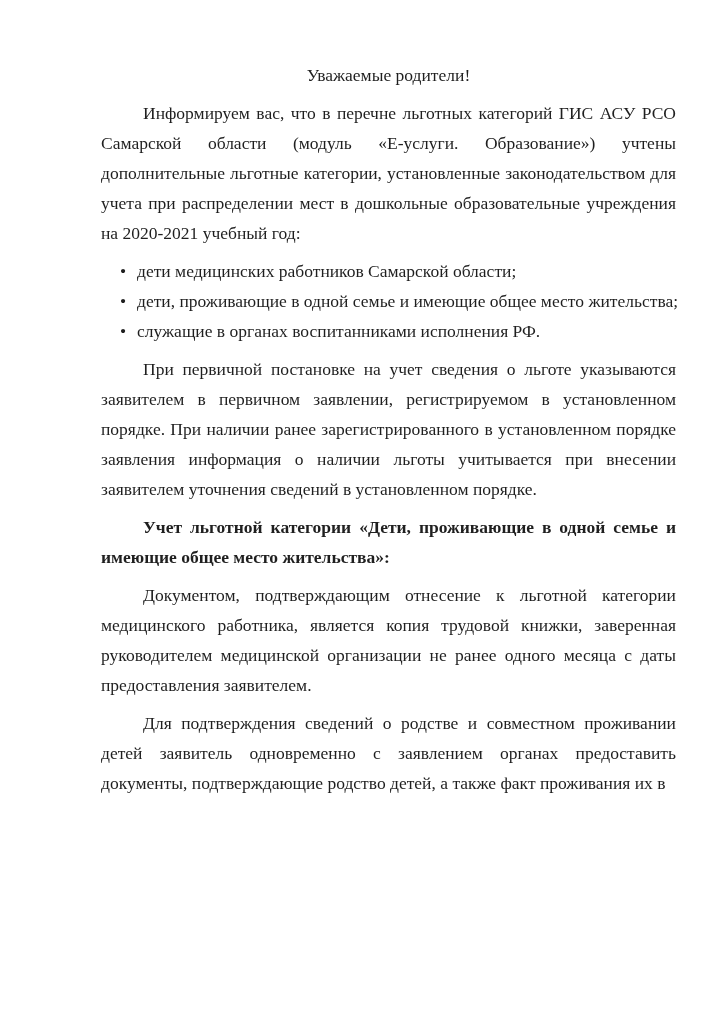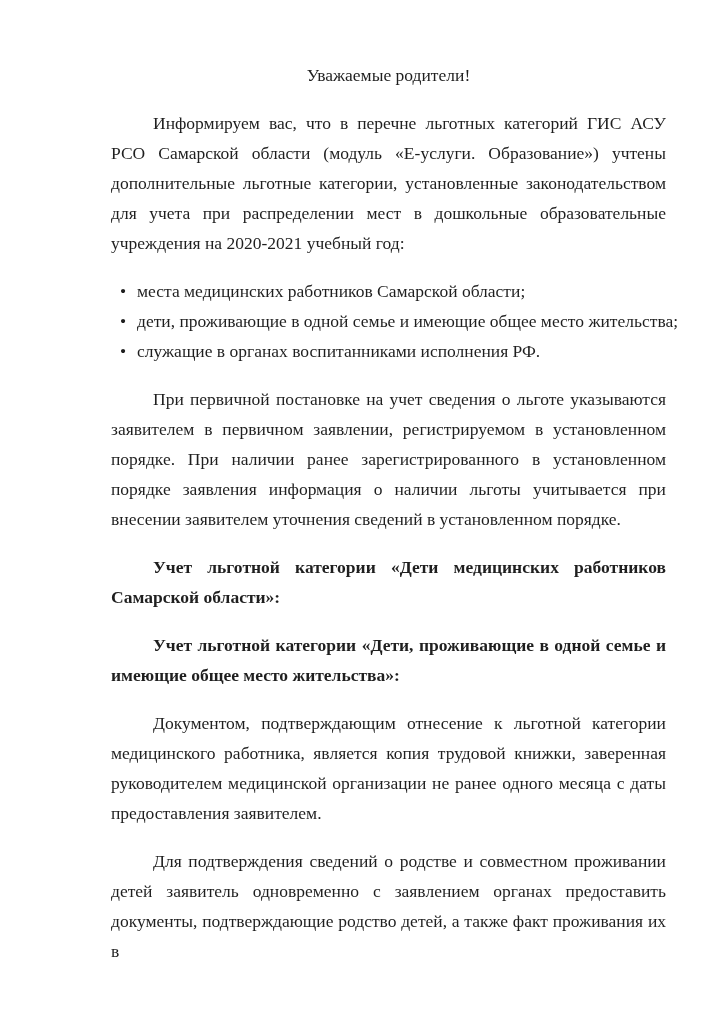--- a/index.html
+++ b/index.html
@@ -18,21 +18,21 @@
     font-family: "Liberation Serif", "DejaVu Serif", serif;
     font-size: 17.5px;
     line-height: 30px;
     color: #1f1f1f;
   }
   .doc-title {
     text-align: center;
     margin: 0;
   }
   .para {
-    margin: 18px;
+    margin: 8px;
     text-align: justify;
     text-indent: 42px;
   }
   .para.bold {
     font-weight: bold;
   }
   .bullet-list {
     margin: 0;
   }
   .bullet-row {
@@ -52,35 +52,34 @@
 
 <div class="page">
 
   <p class="doc-title">Уважаемые родители!</p>
 
   <p class="para">Информируем вас, что в перечне льготных категорий ГИС АСУ РСО Самарской области (модуль «Е-услуги. Образование») учтены дополнительные льготные категории, установленные законодательством для учета при распределении мест в дошкольные образовательные учреждения на 2020-2021 учебный год:</p>
 
   <div class="bullet-list">
     <div class="bullet-row">
       <span class="bullet-marker">•</span>
-      <span>места медицинских работников Самарской области;</span>
+      <span>дети медицинских работников Самарской области;</span>
     </div>
     <div class="bullet-row">
       <span class="bullet-marker">•</span>
       <span>дети, проживающие в одной семье и имеющие общее место жительства;</span>
     </div>
     <div class="bullet-row">
       <span class="bullet-marker">•</span>
       <span>служащие в органах воспитанниками исполнения РФ.</span>
     </div>
   </div>
 
   <p class="para">При первичной постановке на учет сведения о льготе указываются заявителем в первичном заявлении, регистрируемом в установленном порядке. При наличии ранее зарегистрированного в установленном порядке заявления информация о наличии льготы учитывается при внесении заявителем уточнения сведений в установленном порядке.</p>
 
-  <p class="para bold">Учет льготной категории «Дети медицинских работников Самарской области»:</p>
 
   <p class="para bold">Учет льготной категории «Дети, проживающие в одной семье и имеющие общее место жительства»:</p>
 
   <p class="para">Документом, подтверждающим отнесение к льготной категории медицинского работника, является копия трудовой книжки, заверенная руководителем медицинской организации не ранее одного месяца с даты предоставления заявителем.</p>
 
 
   <p class="para">Для подтверждения сведений о родстве и совместном проживании детей заявитель одновременно с заявлением органах предоставить документы, подтверждающие родство детей, а также факт проживания их в</p>
 
 </div>
 

